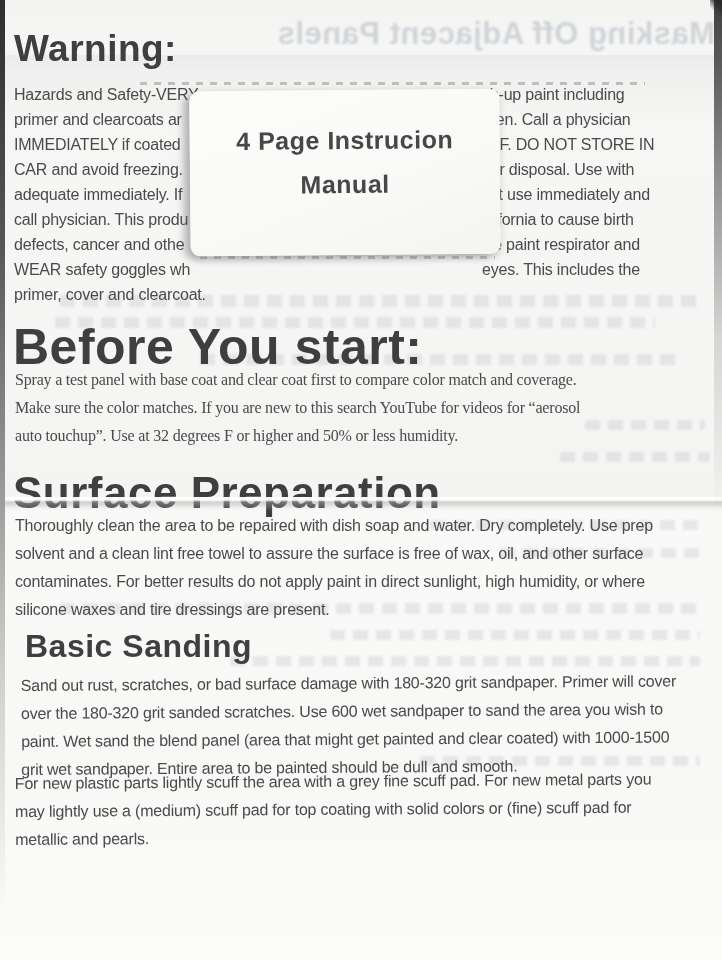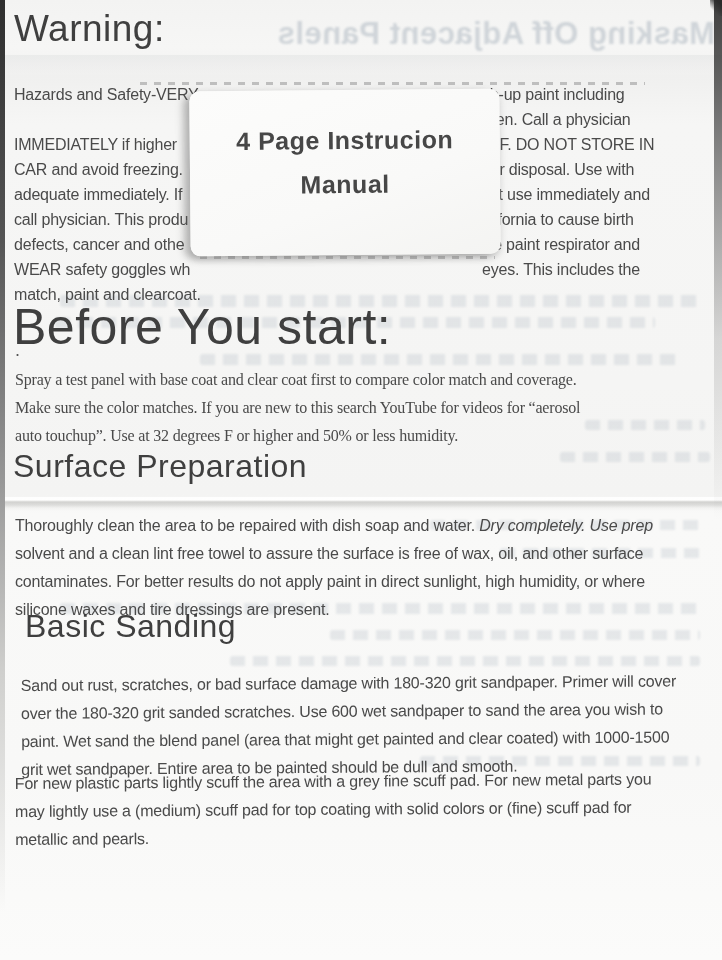--- a/index.html
+++ b/index.html
@@ -4,34 +4,34 @@
 <style>
   html,body{margin:0;padding:0;background:#222;}
   .photo{
     position:relative;width:722px;height:960px;overflow:hidden;
     font-family:"Liberation Sans","DejaVu Sans",sans-serif;
     background:
       linear-gradient(180deg,#f3f3f2 0%,#f6f6f5 5%,#f0f0ef 8%,#f6f6f5 13%,
                       #f5f5f4 40%,#f4f4f3 51.5%,#f9f9f8 53.5%,#f8f8f7 80%,#fbfbfa 100%);
   }
   
-  .h{position:absolute;color:#3f3f3f;letter-spacing:.5px;font-weight:400;white-space:nowrap;}
+  .h{position:absolute;color:#3f3f3f;letter-spacing:.5px;font-weight:700;white-space:nowrap;margin-top:20px;}
   .h-warning{top:8px;left:14px;font-size:37px;}
   .h-before{top:298px;left:13px;font-size:50px;}
-  .h-surface{top:448px;left:13px;font-size:32px;}
+  .h-surface{top:448px;left:13px;font-size:44px;}
   .h-sanding{top:608px;left:25px;font-size:32px;}
   
   .body-par{position:absolute;color:#4a4a4a;font-size:16px;letter-spacing:-.2px;line-height:28px;}
   .body-par div{white-space:nowrap;}
   .warn-par{position:absolute;top:82px;left:14px;width:686px;color:#4a4a4a;
             font-size:16px;letter-spacing:-.2px;}
   .warn-line{display:flex;height:25px;line-height:25px;}
   .warn-left{white-space:nowrap;overflow:visible;}
   .warn-right{margin-left:auto;width:218px;white-space:nowrap;text-align:left;}
-  .ital{font-style:italic;}
+  .ital{}
   .par-tilt{transform:rotate(-0.4deg);transform-origin:left center;}
   
   .sticker{
     position:absolute;left:190px;top:90px;width:310px;height:165px;
     background:linear-gradient(160deg,#fcfcfb 0%,#f9f9f8 60%,#f4f4f2 100%);
     border-radius:10px;transform:rotate(-0.5deg);
     box-shadow:-7px 3px 7px rgba(90,90,90,.35),0 4px 7px rgba(120,120,120,.28);
     text-align:center;color:#474747;z-index:6;
   }
   .sticker-l1{margin-top:36px;font-size:25px;font-weight:700;letter-spacing:.5px;}
@@ -86,24 +86,25 @@
   <div class="crease"></div>
 
   <div class="h h-warning">Warning:</div>
 
   <div class="warn-par">
     <div class="warn-line">
       <span class="warn-left">Hazards and Safety-VERY</span>
       <span class="warn-right">ch-up paint including</span>
     </div>
     <div class="warn-line">
+      <span class="warn-left">primer and clearcoats ar</span>
       <span class="warn-right">dren. Call a physician</span>
     </div>
     <div class="warn-line">
-      <span class="warn-left">IMMEDIATELY if higher</span>
+      <span class="warn-left">IMMEDIATELY if coated</span>
       <span class="warn-right">20F. DO NOT STORE IN</span>
     </div>
     <div class="warn-line">
       <span class="warn-left">CAR and avoid freezing.</span>
       <span class="warn-right">per disposal. Use with</span>
     </div>
     <div class="warn-line">
       <span class="warn-left">adequate immediately. If</span>
       <span class="warn-right">uct use immediately and</span>
     </div>
@@ -113,21 +114,21 @@
     </div>
     <div class="warn-line">
       <span class="warn-left">defects, cancer and othe</span>
       <span class="warn-right">ive paint respirator and</span>
     </div>
     <div class="warn-line">
       <span class="warn-left">WEAR safety goggles wh</span>
       <span class="warn-right">eyes. This includes the</span>
     </div>
     <div class="warn-line">
-      <span class="warn-left">match, paint and clearcoat.</span>
+      <span class="warn-left">primer, cover and clearcoat.</span>
       <span class="warn-right"></span>
     </div>
   </div>
 
   <div class="perf perf-top"></div>
   <div class="perf perf-bottom"></div>
   <div class="sticker">
     <div class="sticker-l1">4 Page Instrucion</div>
     <div class="sticker-l2">Manual</div>
   </div>

